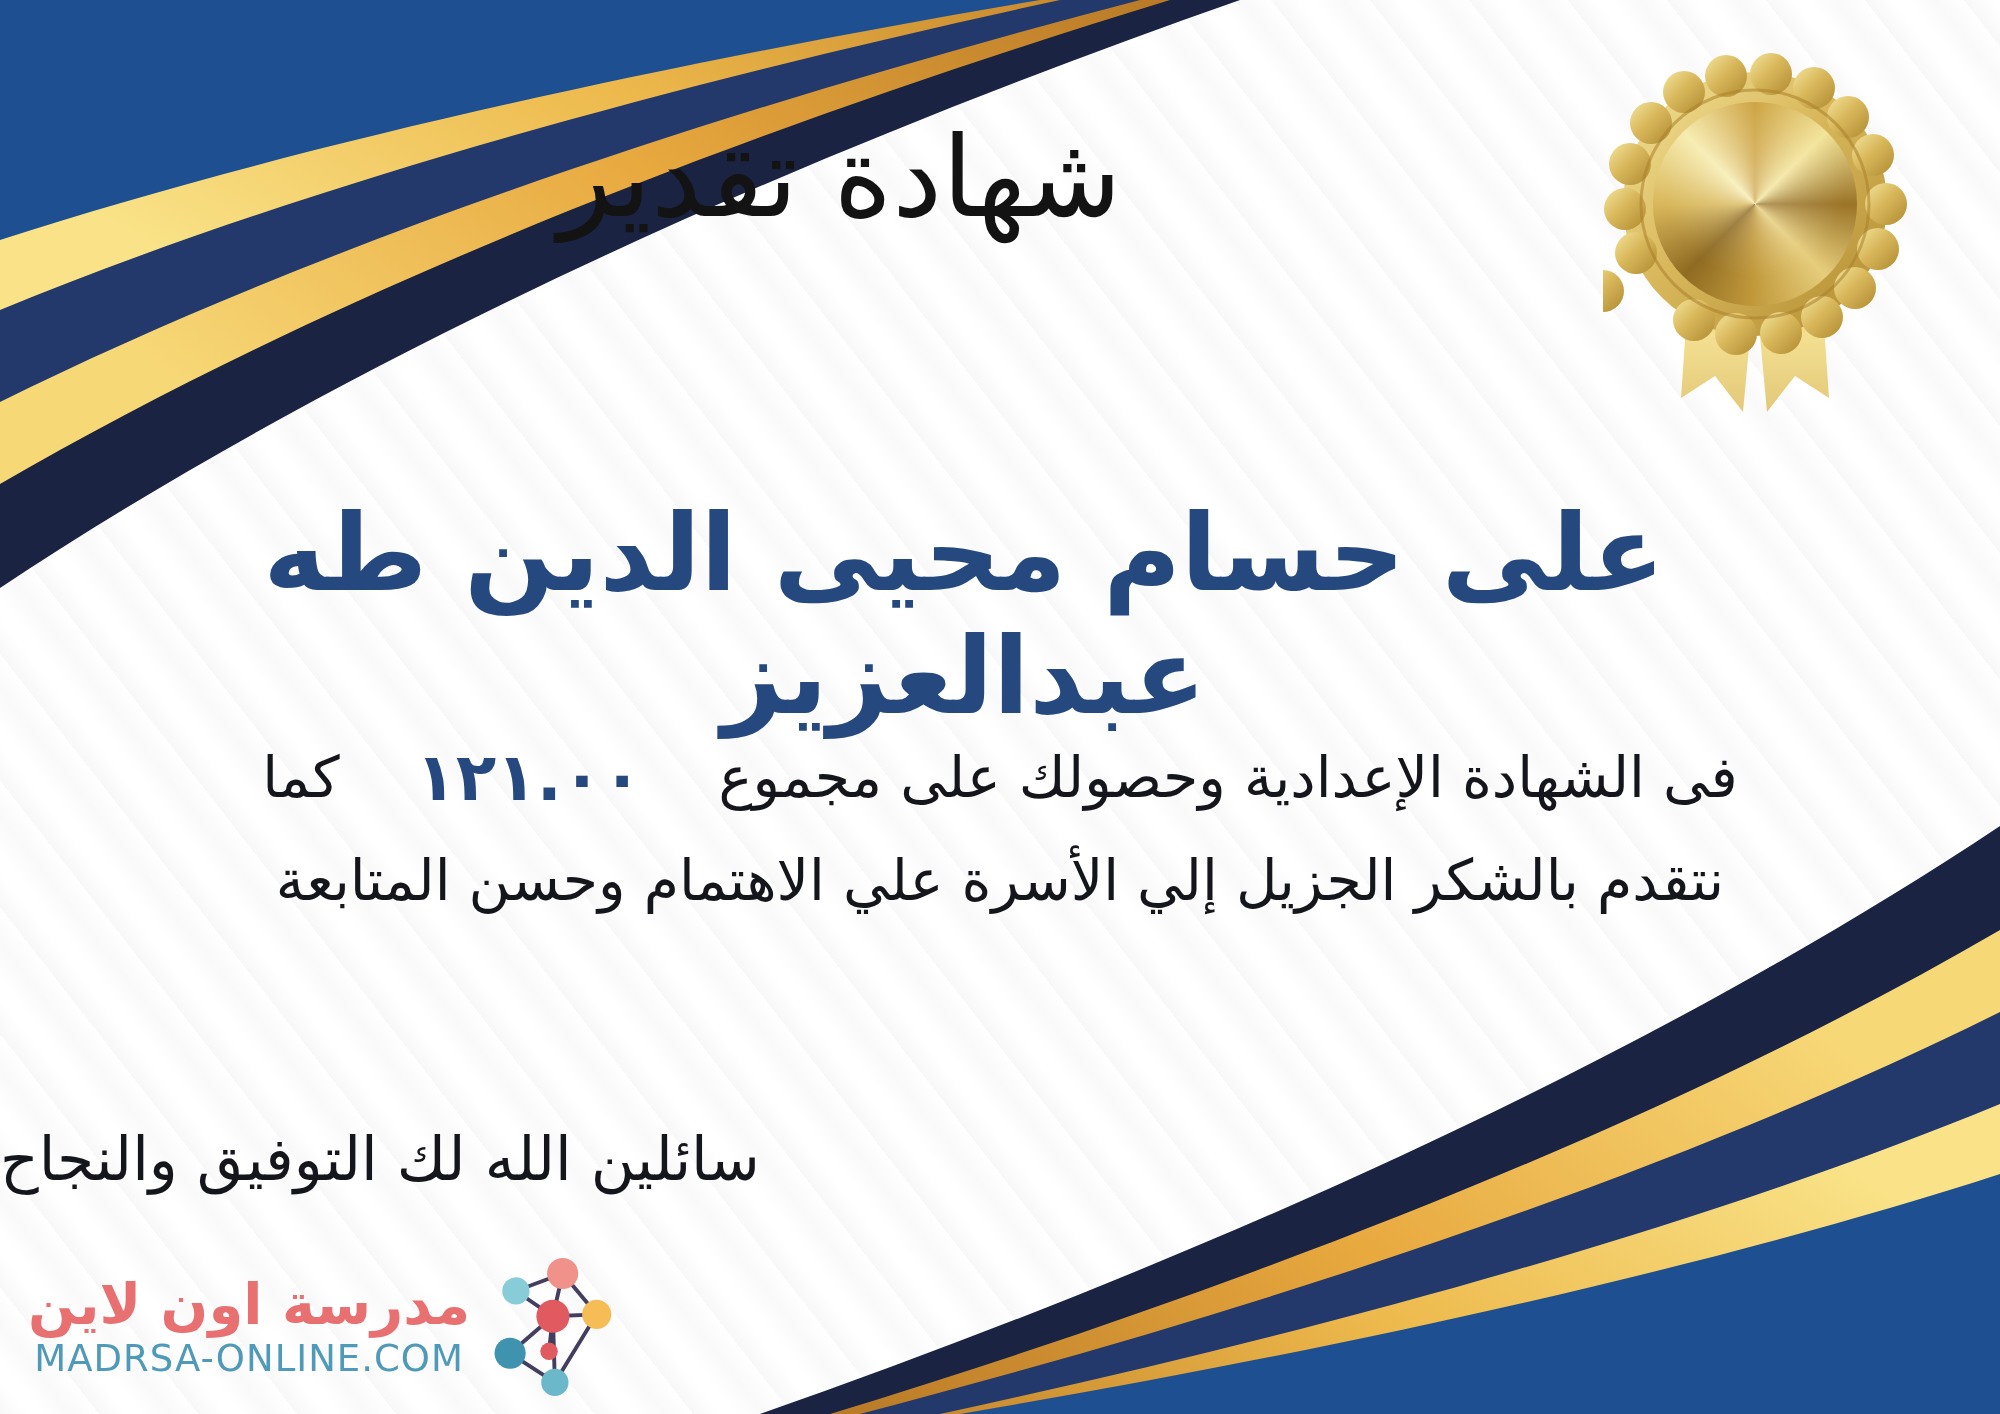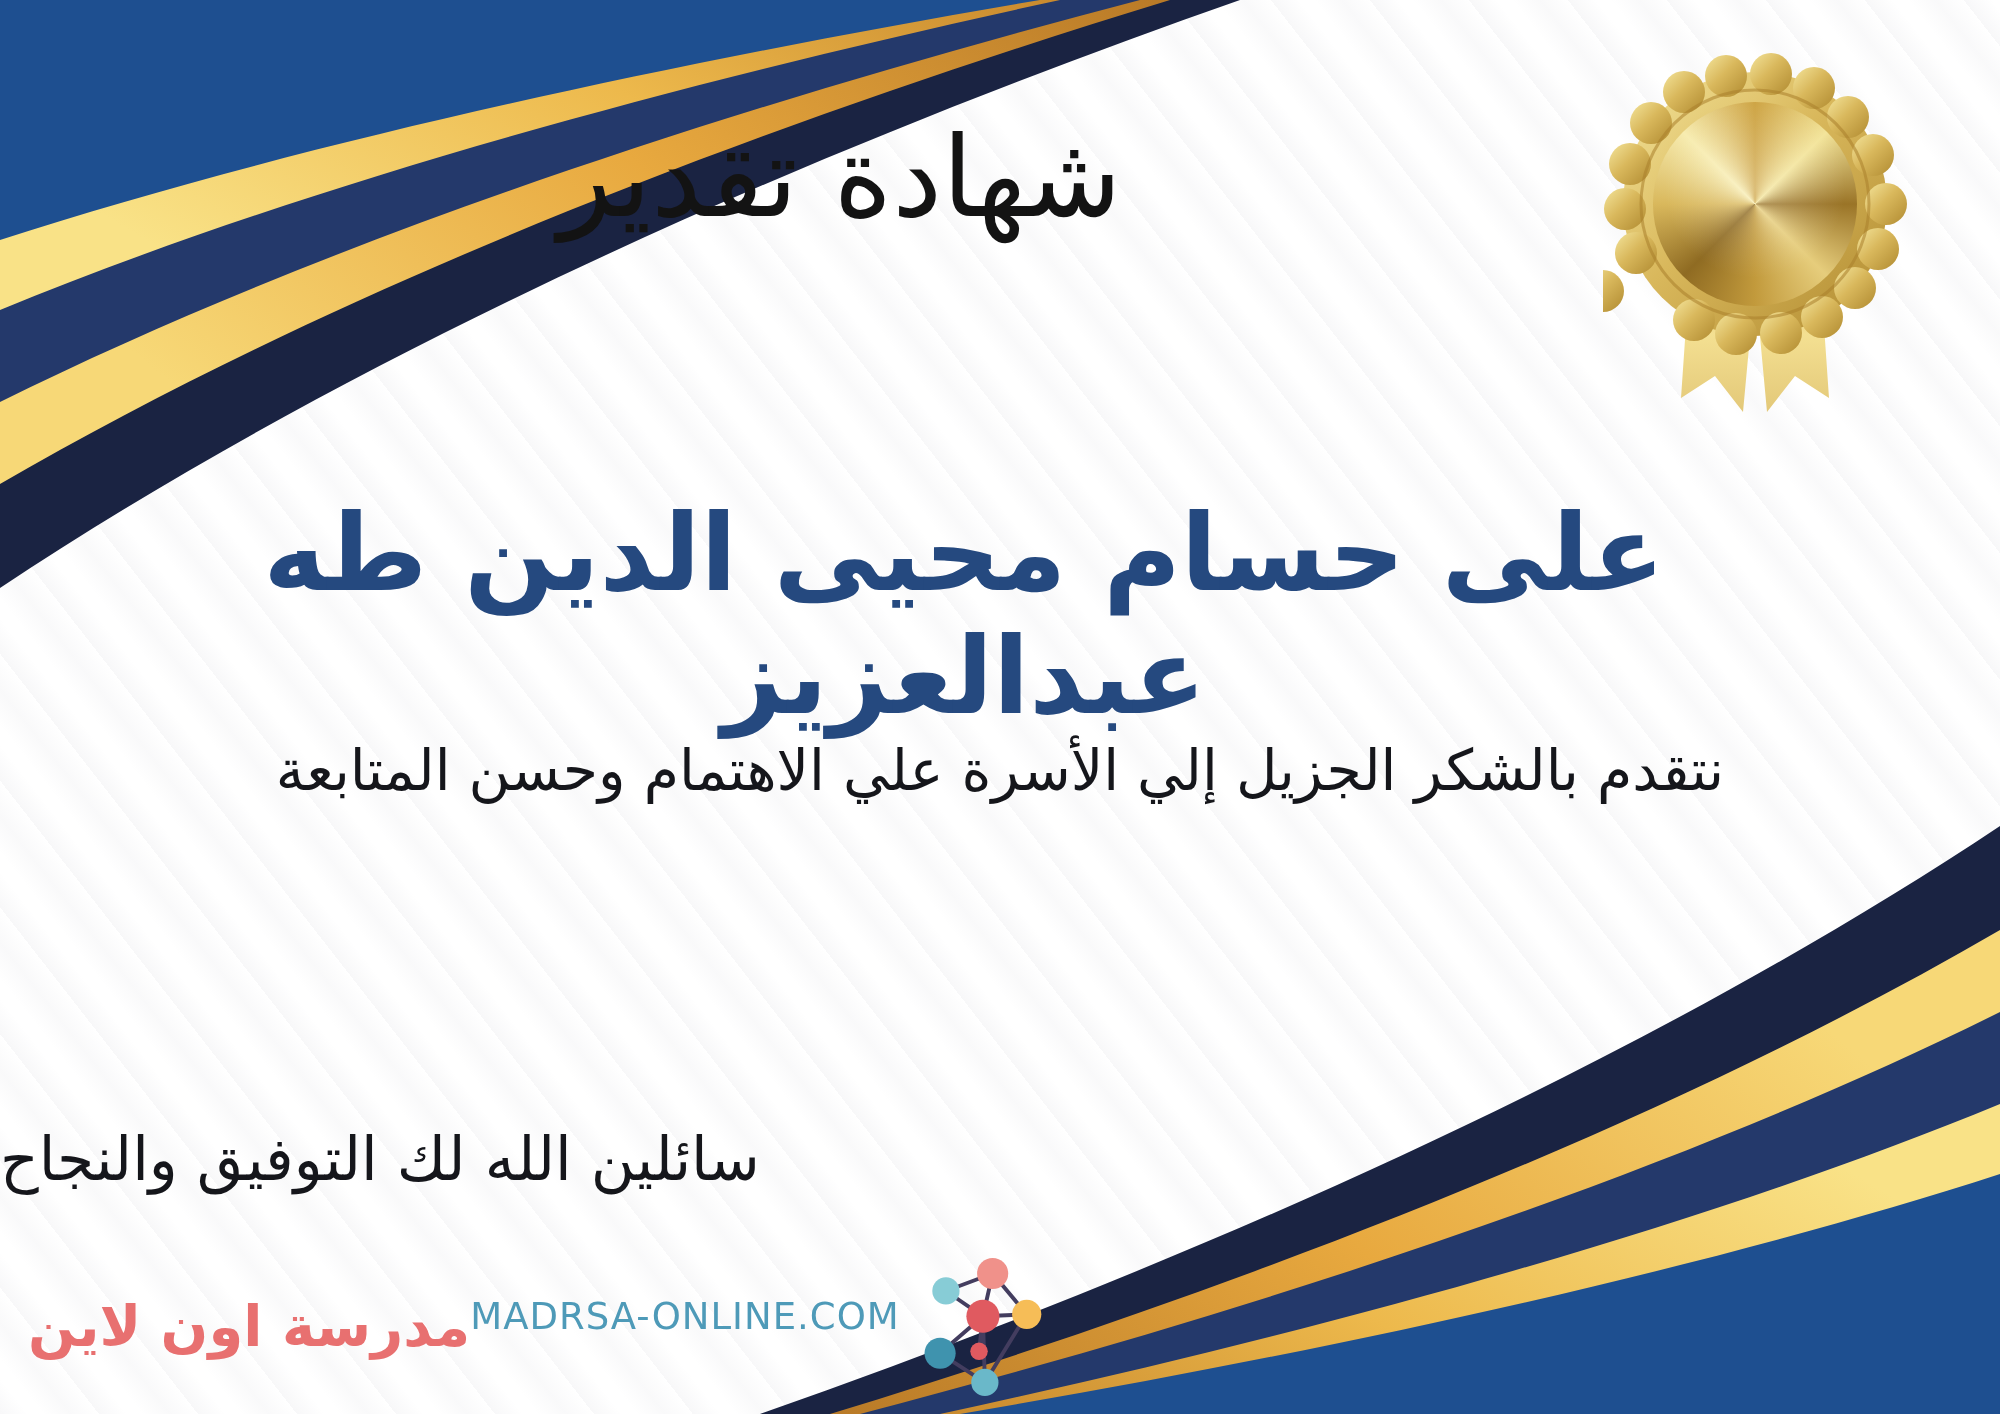--- a/index.html
+++ b/index.html
@@ -47,21 +47,21 @@
     position:absolute;left:50px;top:56px;width:204px;height:204px;border-radius:50%;
     background:
       radial-gradient(circle at 50% 42%, rgba(255,255,255,0.28), rgba(255,255,255,0) 58%),
       conic-gradient(from 225deg,
         #8f6b22,#d9b85c,#f7ecb0,#cda342,#f3e49a,#9a7427,#e6cd7c,#c29a3c,#8f6b22);
   }
   .logo{
     position:absolute;left:28px;bottom:14px;
     display:flex;flex-direction:row;align-items:center;gap:16px;
   }
-  .logo-texts{display:flex;}
+  .logo-texts{display:flex;flex-direction:column;align-items:center;}
   .logo-ar{
     direction:rtl;font-weight:bold;font-size:56px;color:#e87070;line-height:1.15;
   }
   .logo-url{
     font-weight:normal;font-size:37px;color:#4e9ab8;letter-spacing:1px;line-height:1.2;
   }
 </style>
 </head>
 <body>
 
@@ -135,20 +135,25 @@
       <circle cx="152" cy="158" r="114" fill="none" stroke="#a97f2c" stroke-opacity="0.55" stroke-width="3"></circle>
     </svg>
     <div class="medal-core"></div>
   </div>
 
   <div class="title">شهادة تقدير</div>
 
   <div class="recipient">على حسام محيى الدين طه عبدالعزيز</div>
 
   <div class="body-text">
+    <div class="body-line">
+      <span>فى الشهادة الإعدادية وحصولك على مجموع</span>
+      <span class="score">١٢١.٠٠</span>
+      <span>كما</span>
+    </div>
     <div class="body-line">نتقدم بالشكر الجزيل إلي الأسرة علي الاهتمام وحسن المتابعة</div>
   </div>
 
   <div class="closing">سائلين الله لك التوفيق والنجاح</div>
 
   <div class="logo">
     <div class="logo-texts">
       <div class="logo-ar">مدرسة اون لاين</div>
       <div class="logo-url">MADRSA-ONLINE.COM</div>
     </div>

